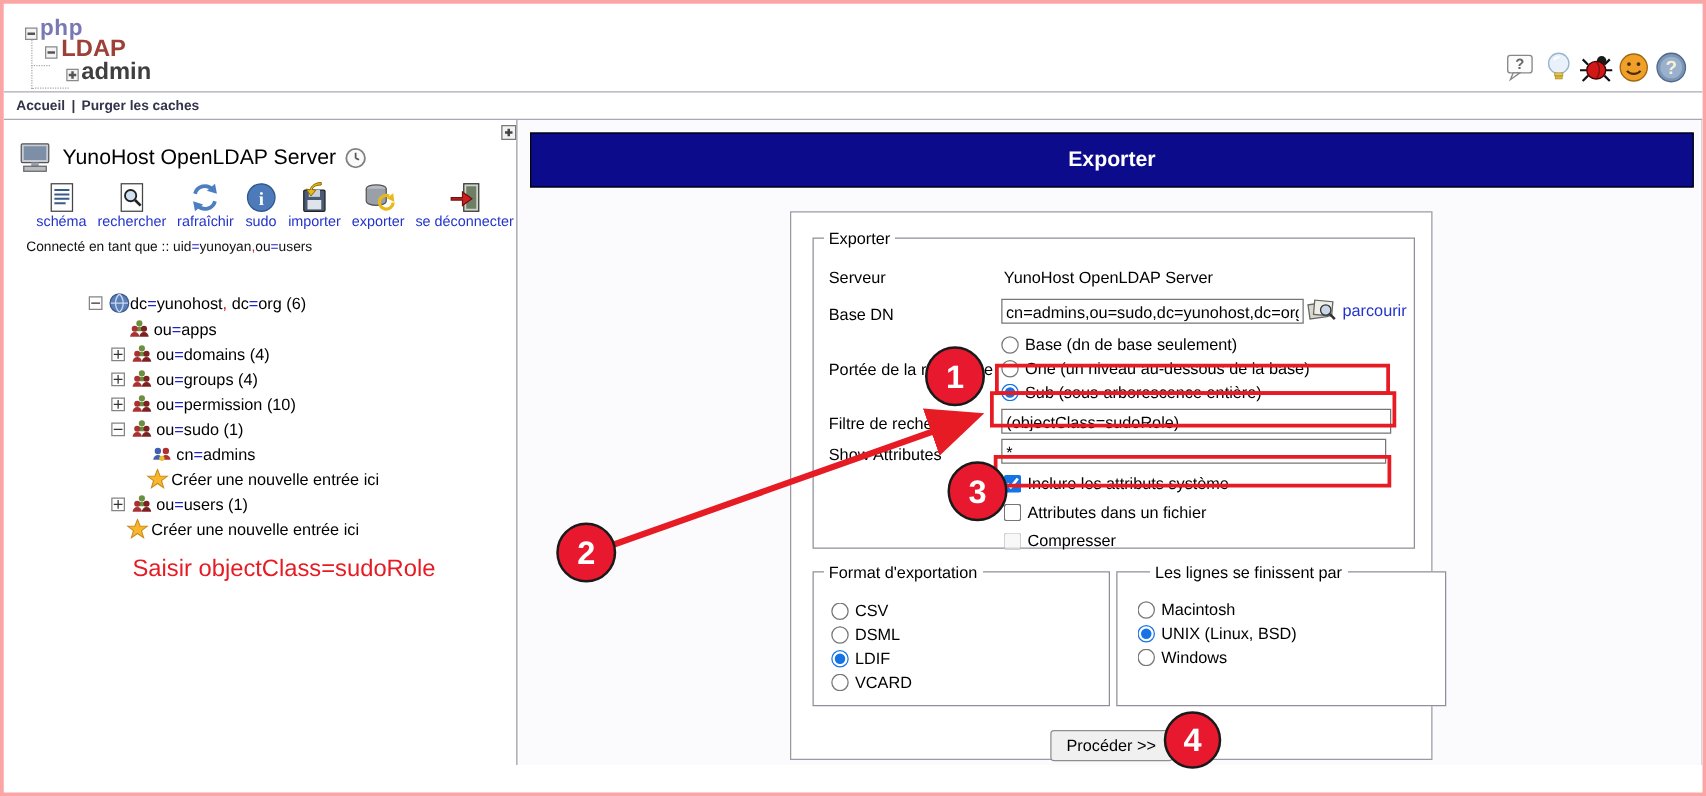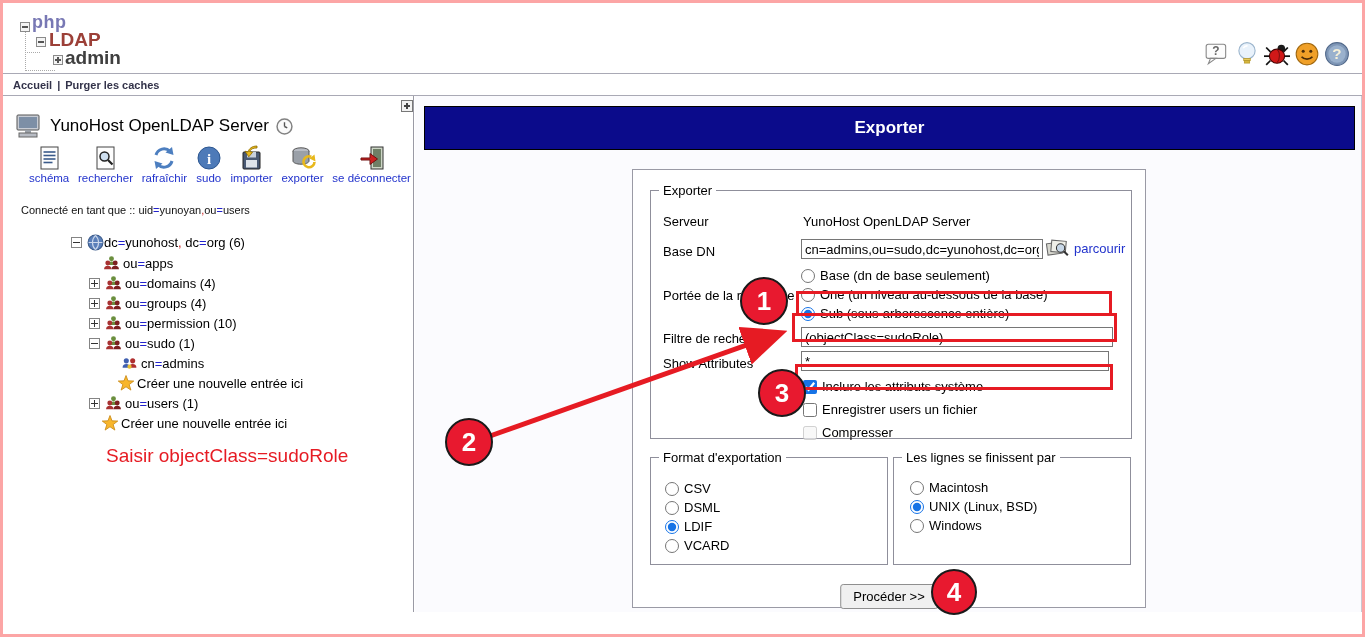--- a/index.html
+++ b/index.html
@@ -36,21 +36,21 @@
 
   
   .maxbox { position:absolute; left:398px; top:4px; width:12px; height:12px; border:1px solid #777; background:#f2f2f2; cursor:pointer; }
   .maxbox::after { content:""; position:absolute; left:2px; right:2px; top:4px; border-top:2px solid #444; }
   .maxbox::before { content:""; position:absolute; top:2px; bottom:2px; left:4px; border-left:2px solid #444; }
   .srvrow { position:absolute; left:10px; top:17px; display:flex; align-items:center; gap:7px; }
   .srvtitle { font-size:17px; color:#000; }
   .sbtoolbar { position:absolute; left:26px; top:49px; width:382px; display:flex; justify-content:space-between; }
   .tool { display:flex; flex-direction:column; align-items:center; gap:1px; cursor:pointer; }
   .tool .tlabel { font-size:11.5px; color:#2233cc; white-space:nowrap; }
-  .loggedin { position:absolute; left:18px; top:108px; font-size:11px; color:#111; }
+  .loggedin { position:absolute; left:18px; top:96px; font-size:11px; color:#111; }
 
   .tree { position:absolute; left:0; top:0; right:0; }
   .trow { position:absolute; left:0; right:0; height:20px; font-size:13px; cursor:pointer;margin-top:20px; }
   .trow > span { position:absolute; top:0; }
   .texp { width:11px; height:11px; border:1px solid #848484; background:#fff; margin-top:4px; }
   .texp::after { content:""; position:absolute; left:1px; right:1px; top:4px; border-top:1px solid #333; }
   .texp.plus::before { content:""; position:absolute; top:1px; bottom:1px; left:4px; border-left:1px solid #333; }
   .ticon { width:17px; height:17px; margin-top:1px; }
   .tlbl { line-height:20px; white-space:nowrap; }
   .dn-eq { color:#2222cc; }
@@ -58,21 +58,21 @@
   .side-annot { position:absolute; left:103px; top:349px; font-size:19px; color:#e61b23; }
 
   
   .titlebar { position:absolute; left:9px; top:10px; width:931px; height:44px; background:#0b0b8b; border:1px solid #000;
               color:#fff; font-size:17px; font-weight:bold; display:flex; align-items:center; justify-content:center; }
   .box { position:absolute; left:217px; top:73px; width:514px; height:439px; background:#fff; border:1px solid #9a9aa5; }
   fieldset { position:absolute; margin:0; border:1px solid #8f8f9b; background:#fff; padding:0; }
   legend { font-size:13px; padding:0 4px; margin-left:8px; }
   .fs-export  { left:17px; top:13px;  width:482px; height:256px; }
   .fs-format  { left:17px; top:280px; width:238px; height:115px; }
-  .fs-eol     { left:260px; top:280px; width:238px; height:115px; }
+  .fs-eol     { left:260px; top:280px; width:264px; height:115px;padding-left:18px; }
   .flabel { position:absolute; left:12px; font-size:13px; white-space:nowrap; }
   .fvalue { position:absolute; left:152px; font-size:13px; white-space:nowrap; }
   input[type=text] { position:absolute; font-size:13px; font-family:"Liberation Sans",sans-serif; padding:1px 3px; border:1px solid #767676; background:#fff; height:20px; }
   .optrow { position:absolute; display:flex; align-items:center; gap:5px; font-size:13px; white-space:nowrap; }
   input[type=radio], input[type=checkbox] { width:14px; height:14px; margin:0; accent-color:#1673e6; cursor:pointer; }
   .browse { position:absolute; display:flex; align-items:center; gap:2px; }
   .browse a { font-size:13px; color:#2233cc; text-decoration:none; cursor:pointer; }
   .proceed { position:absolute; left:50%; top:402px; transform:translateX(-50%);
              font-size:13px; font-family:"Liberation Sans",sans-serif; padding:4px 12px;
              background:#f0f0f0; border:1px solid #8f8f8f; border-radius:3px; cursor:pointer;margin-top:12px; }
@@ -429,21 +429,21 @@
 
         <span class="flabel" style="top:158px">Show Attributes</span>
         <input type="text" style="left: 150px; top: 153px; width: 308px;" value="*">
 
         <label class="optrow" style="left:152px; top:181px;">
           <input type="checkbox" checked="" style="">
           <span>Inclure les attributs système</span>
         </label>
         <label class="optrow" style="left:152px; top:204px;">
           <input type="checkbox" style="">
-          <span>Enregistrer users un fichier</span>
+          <span>Attributes dans un fichier</span>
         </label>
         <label class="optrow" style="left:152px; top:227px;">
           <input type="checkbox" disabled="" style="">
           <span>Compresser</span>
         </label>
       </fieldset>
 
       <fieldset class="fs-format">
         <legend>Format d'exportation</legend>
         <label class="optrow" style="left:14px; top:16px;">

